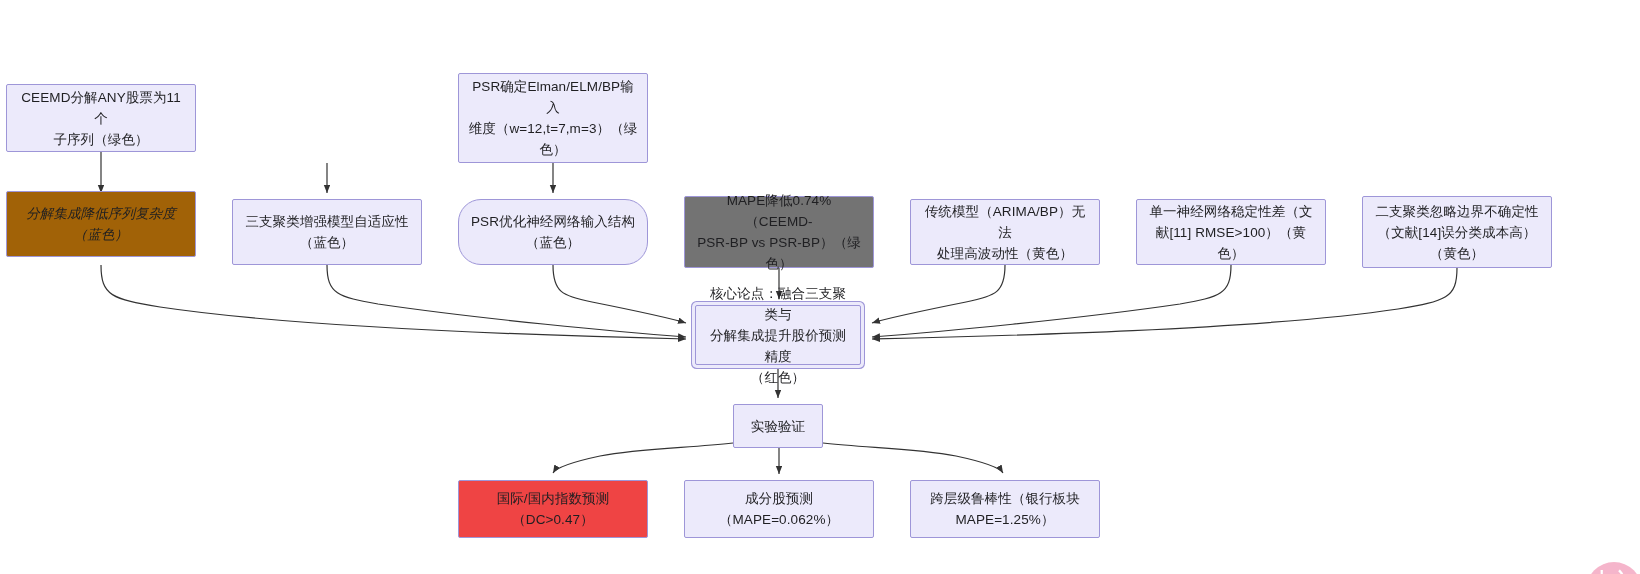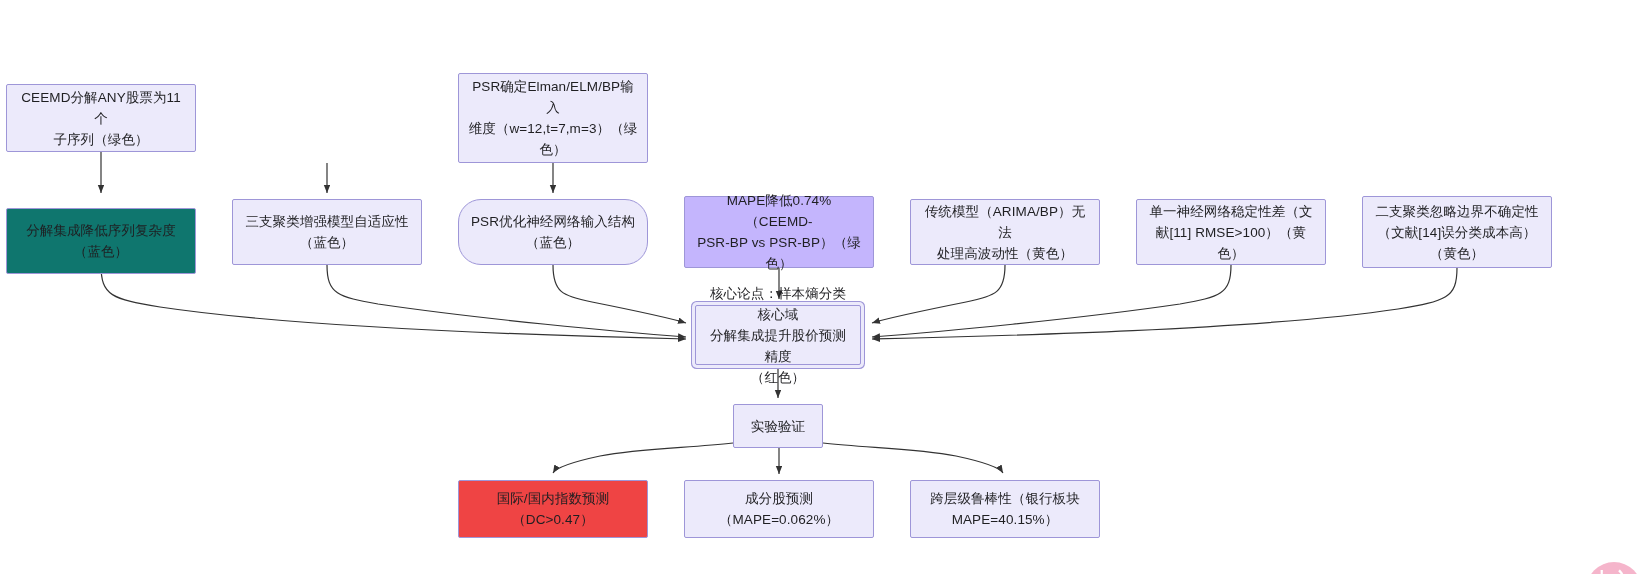--- a/index.html
+++ b/index.html
@@ -106,48 +106,48 @@
     <path d="M779,400 L779,430" stroke="#333333" stroke-width="1.2" fill="none" marker-end="url(#ah)"></path>
     <path d="M823,399 C866,404 916,404 956,412 C984,418 1000,424 1003,429" stroke="#333333" stroke-width="1.2" fill="none" marker-end="url(#ah)"></path>
   </svg>
 
   <div class="node" style="left: 6px; top: 40px; width: 190px; height: 68px; background: rgb(236, 234, 251); border-color: rgb(158, 150, 216);">CEEMD分解ANY股票为11个
 子序列（绿色）</div>
   <div class="node" style="left: 458px; top: 29px; width: 190px; height: 90px; background: rgb(236, 234, 251); border-color: rgb(158, 150, 216);">PSR确定Elman/ELM/BP输入
 维度（w=12,t=7,m=3）（绿
 色）</div>
 
-  <div class="node" style="left: 6px; top: 164px; width: 190px; height: 66px; background: #0f766e; border-color: rgb(158, 150, 216);">分解集成降低序列复杂度
+  <div class="node" style="left: 6px; top: 147px; width: 190px; height: 66px; background: #a16207; border-color: rgb(158, 150, 216); font-style: italic;">分解集成降低序列复杂度
 （蓝色）</div>
   <div class="node" style="left: 232px; top: 155px; width: 190px; height: 66px; background: rgb(236, 234, 251); border-color: rgb(158, 150, 216);">三支聚类增强模型自适应性
 （蓝色）</div>
   <div class="node" style="left: 458px; top: 155px; width: 190px; height: 66px; background: rgb(236, 234, 251); border-color: rgb(158, 150, 216); border-radius: 23px;">PSR优化神经网络输入结构
 （蓝色）</div>
-  <div class="node" style="left: 684px; top: 152px; width: 190px; height: 72px; background: #c4b5fd; border-color: rgb(158, 150, 216);">MAPE降低0.74%（CEEMD-
+  <div class="node" style="left: 684px; top: 152px; width: 190px; height: 72px; background: #737373; border-color: rgb(158, 150, 216);">MAPE降低0.74%（CEEMD-
 PSR-BP vs PSR-BP）（绿
 色）</div>
   <div class="node" style="left: 910px; top: 155px; width: 190px; height: 66px; background: rgb(236, 234, 251); border-color: rgb(158, 150, 216);">传统模型（ARIMA/BP）无法
 处理高波动性（黄色）</div>
   <div class="node" style="left: 1136px; top: 155px; width: 190px; height: 66px; background: rgb(236, 234, 251); border-color: rgb(158, 150, 216);">单一神经网络稳定性差（文
 献[11] RMSE&gt;100）（黄色）</div>
   <div class="node" style="left: 1362px; top: 152px; width: 190px; height: 72px; background: rgb(236, 234, 251); border-color: rgb(158, 150, 216);">二支聚类忽略边界不确定性
 （文献[14]误分类成本高）
 （黄色）</div>
 
-  <div class="node core" style="left: 695px; top: 261px; width: 166px; height: 60px; background: rgb(236, 234, 251); border-color: rgb(158, 150, 216); box-shadow: rgb(236, 234, 251) 0px 0px 0px 3px, rgb(158, 150, 216) 0px 0px 0px 4px;">核心论点：样本熵分类核心域
+  <div class="node core" style="left: 695px; top: 261px; width: 166px; height: 60px; background: rgb(236, 234, 251); border-color: rgb(158, 150, 216); box-shadow: rgb(236, 234, 251) 0px 0px 0px 3px, rgb(158, 150, 216) 0px 0px 0px 4px;">核心论点：融合三支聚类与
 分解集成提升股价预测精度
 （红色）</div>
 
   <div class="node" style="left: 733px; top: 360px; width: 90px; height: 44px; background: rgb(236, 234, 251); border-color: rgb(158, 150, 216);">实验验证</div>
 
   <div class="node" style="left: 458px; top: 436px; width: 190px; height: 58px; background: #ef4444; border-color: rgb(158, 150, 216);">国际/国内指数预测
 （DC&gt;0.47）</div>
   <div class="node" style="left: 684px; top: 436px; width: 190px; height: 58px; background: rgb(236, 234, 251); border-color: rgb(158, 150, 216);">成分股预测
 （MAPE=0.062%）</div>
   <div class="node" style="left: 910px; top: 436px; width: 190px; height: 58px; background: rgb(236, 234, 251); border-color: rgb(158, 150, 216);">跨层级鲁棒性（银行板块
-MAPE=40.15%）</div>
+MAPE=1.25%）</div>
 
   <div class="watermark" style="background: rgb(244, 166, 192);">
     <span class="wm-text">中文
 CAI</span>
   </div>
 
 </div>
 
 </body></html>

